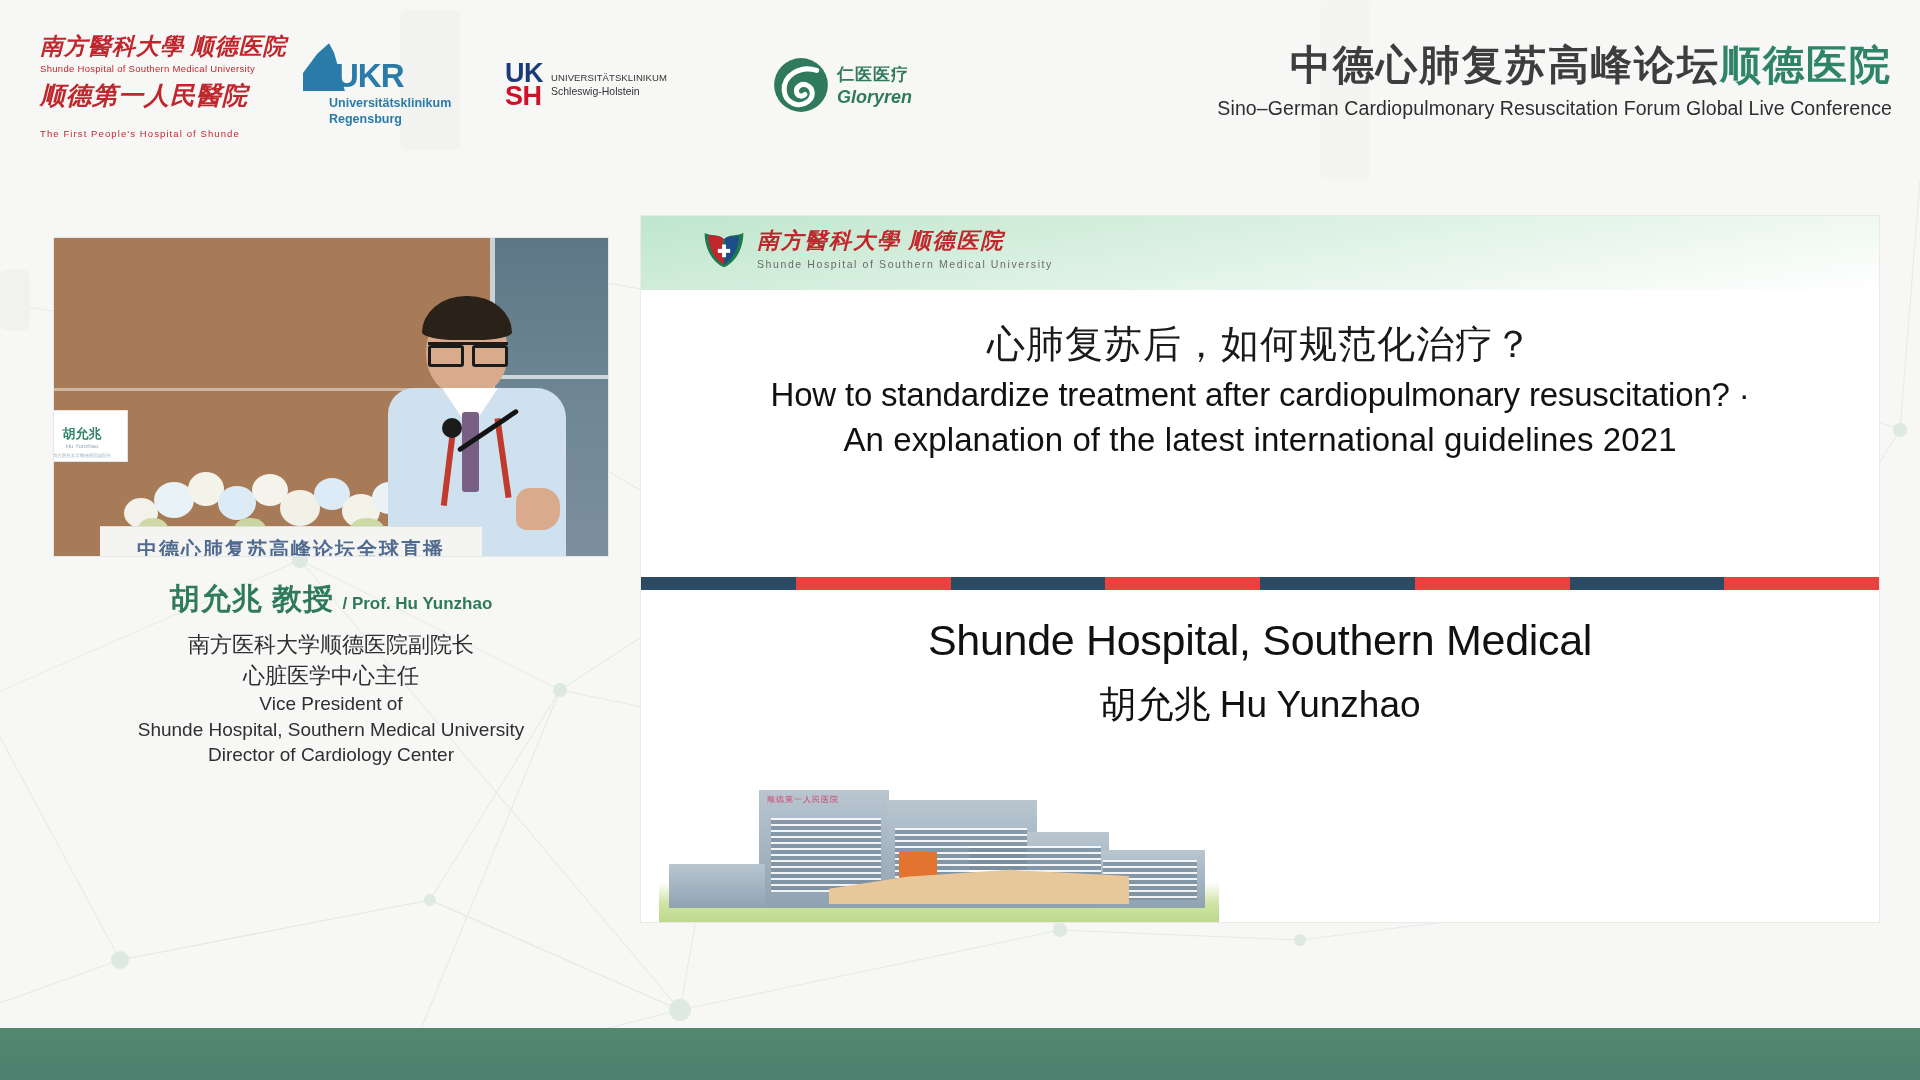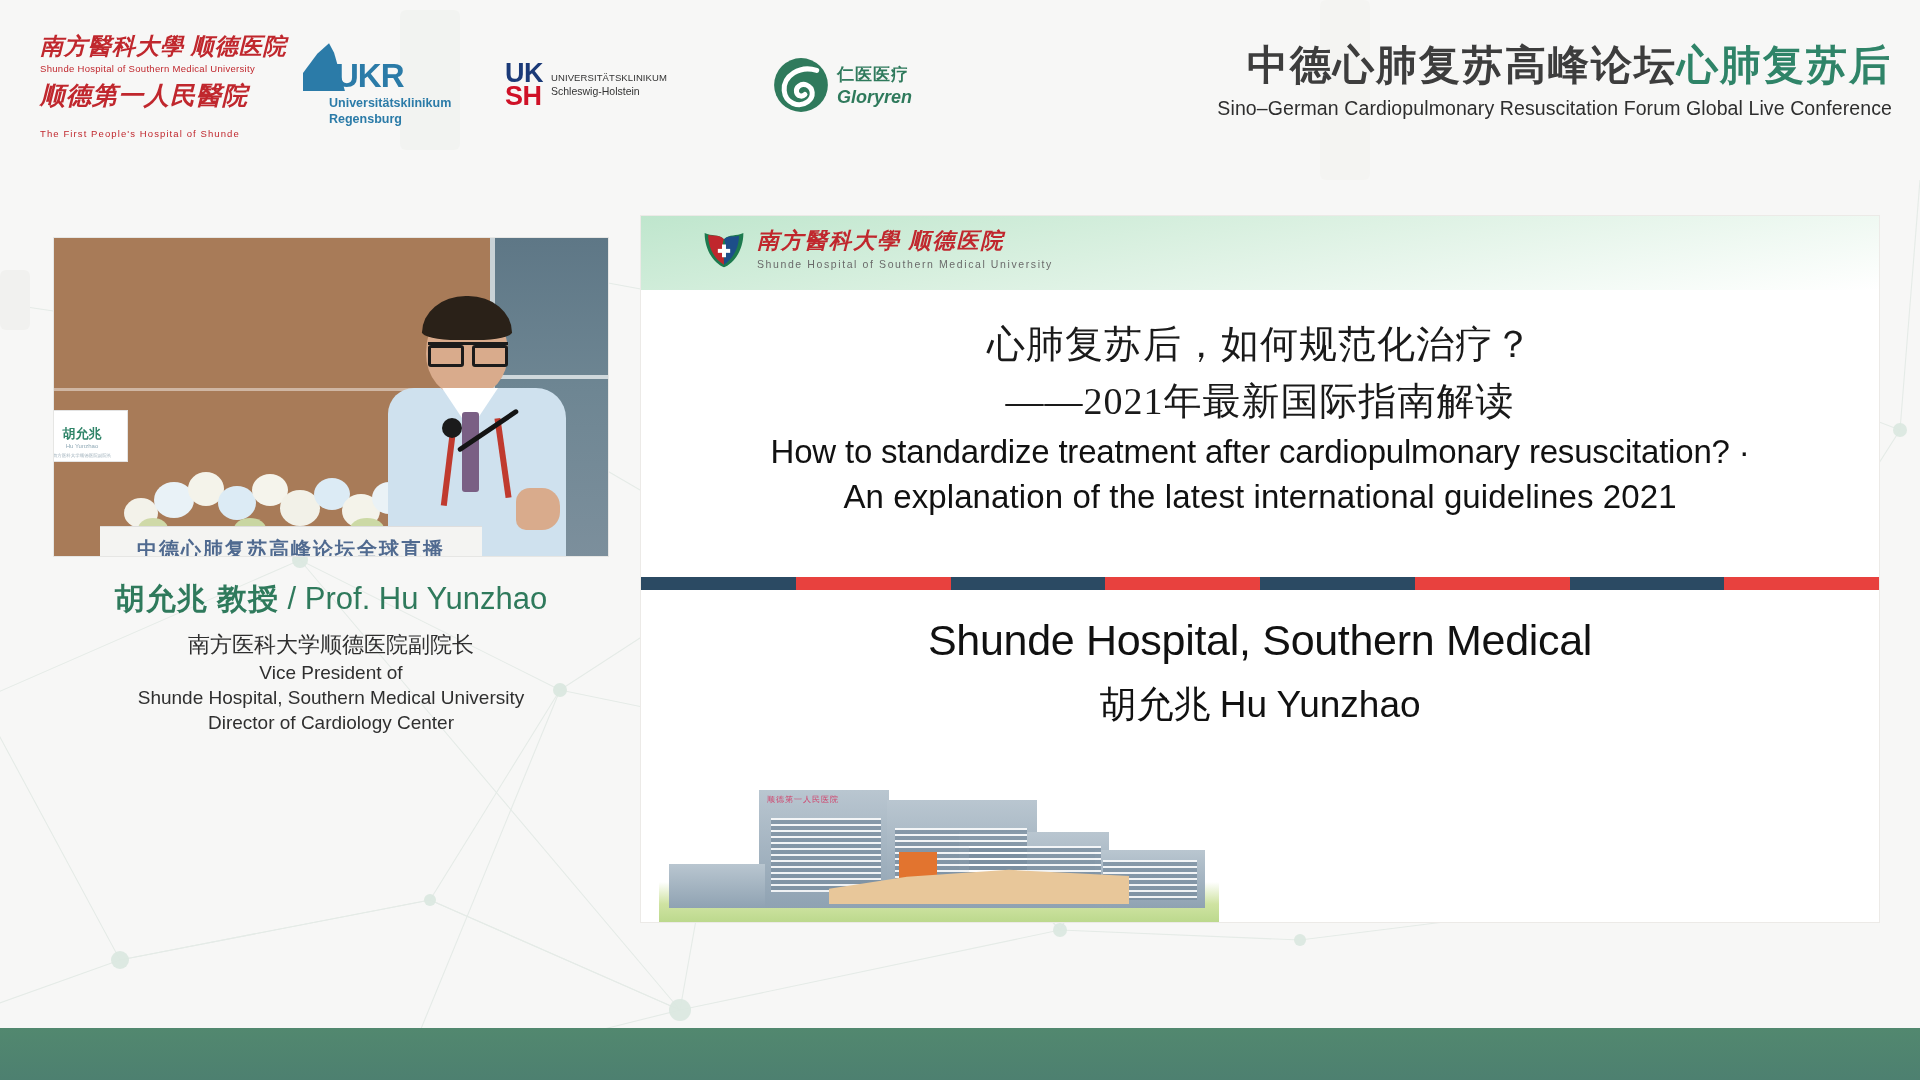--- a/index.html
+++ b/index.html
@@ -241,21 +241,21 @@
 
   #speaker-name {
     margin-top: 22px; text-align: center;
     white-space: nowrap;
   }
   #speaker-name .cn {
     font-size: 30px; font-weight: 800; color: #2f7a5c;
     letter-spacing: 1px;
   }
   #speaker-name .en {
-    font-size: 31px; font-weight: 400; color: #2f7a5c;
+    font-size: 17px; font-weight: 700; color: #2f7a5c;
     margin-left: 4px;
   }
   #speaker-affil { margin-top: 9px; text-align:center; }
   #speaker-affil .cnl {
     font-size: 22px; color: #2f2f2f; line-height: 1.42;
     font-family: "Liberation Sans", sans-serif;
   }
   #speaker-affil .enl {
     font-size: 19px; color: #2f2f2f; line-height: 1.32;
   }
@@ -453,21 +453,21 @@
       <div class="txt">
         <div class="cn">仁医医疗</div>
         <div class="en">Gloryren</div>
       </div>
     </div>
 
   </div>
 
   <div id="event-title">
     <div class="cn-line">
-      <span class="cn-a">中德心肺复苏高峰论坛</span><span class="cn-b">心肺复苏后</span>
+      <span class="cn-a">中德心肺复苏高峰论坛</span><span class="cn-b">顺德医院</span>
     </div>
     <div class="en-line">Sino–German Cardiopulmonary Resuscitation Forum Global Live Conference</div>
   </div>
 
 </div>
 
 <div id="speaker-panel">
 
   <div id="speaker-video">
     <div id="sv-wall"></div>
@@ -515,20 +515,21 @@
     <div id="sv-podium-text">中德心肺复苏高峰论坛全球直播</div>
   </div>
 
   <div id="speaker-name">
     <span class="cn">胡允兆 教授</span>
     <span class="en">/ Prof. Hu Yunzhao</span>
   </div>
 
   <div id="speaker-affil">
     <div class="cnl">南方医科大学顺德医院副院长</div>
+    <div class="cnl">心脏医学中心主任</div>
     <div class="enl">Vice President of</div>
     <div class="enl">Shunde Hospital, Southern Medical University</div>
     <div class="enl">Director of Cardiology Center</div>
   </div>
 
 </div>
 
 <div id="slide">
 
   <div id="slide-top"></div>
@@ -542,21 +543,20 @@
       <rect x="45.5" y="42" width="9" height="29" fill="#fff"></rect>
     </svg>
     <div class="wm">
       <div class="cn">南方醫科大學 顺德医院</div>
       <div class="en">Shunde Hospital of Southern Medical University</div>
     </div>
   </div>
 
   <div id="slide-title">
     <div class="t-cn1">心肺复苏后，如何规范化治疗？</div>
-    <div class="t-cn2">——2021年最新国际指南解读</div>
     <div class="t-en">How to standardize treatment after cardiopulmonary resuscitation? ·</div>
     <div class="t-en t-en2">An explanation of the latest international guidelines 2021</div>
   </div>
 
   <div id="slide-divider">
     <i style="background:#2b4a63"></i>
     <i style="background:#e8413e"></i>
     <i style="background:#2b4a63"></i>
     <i style="background:#e8413e"></i>
     <i style="background:#2b4a63"></i>

